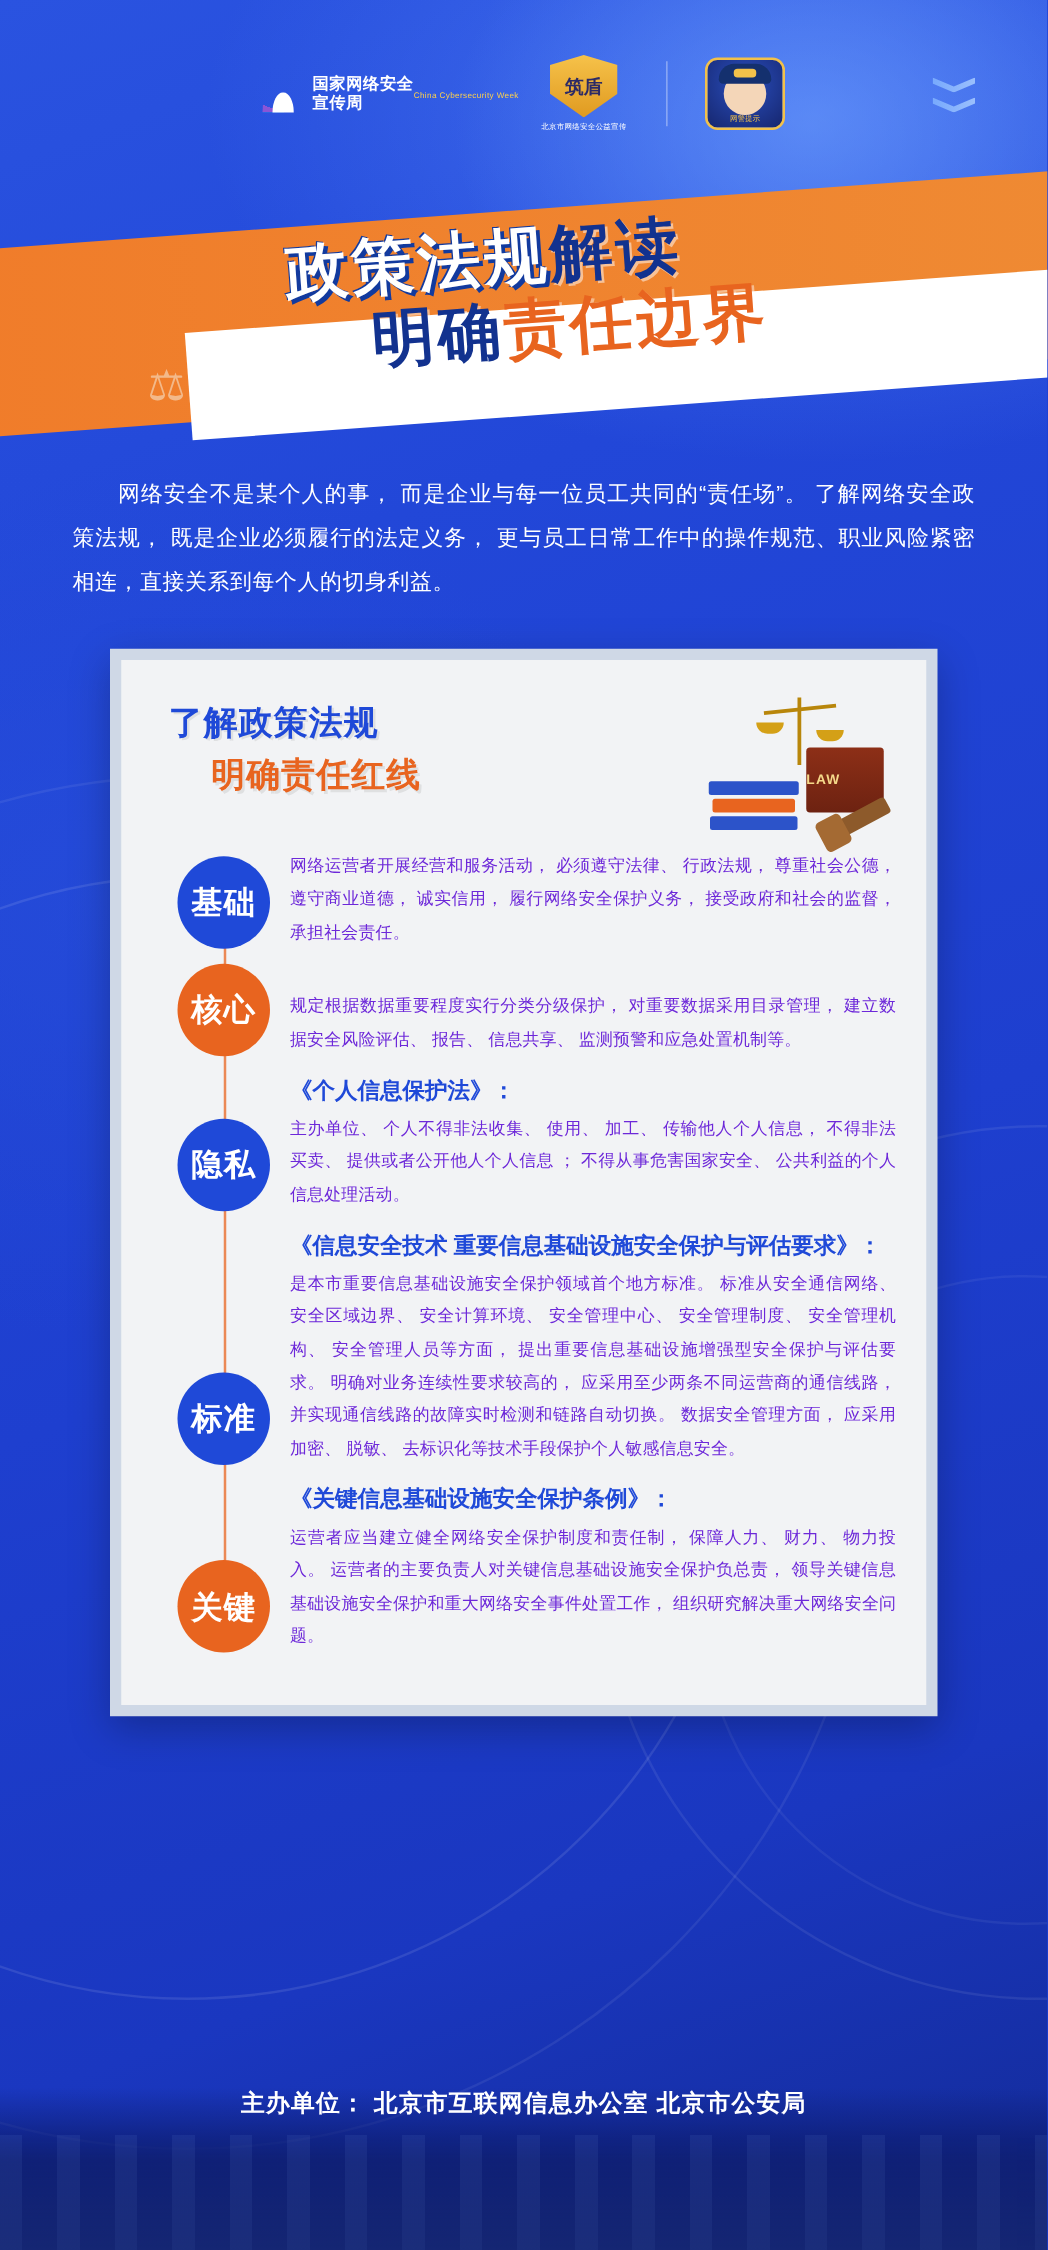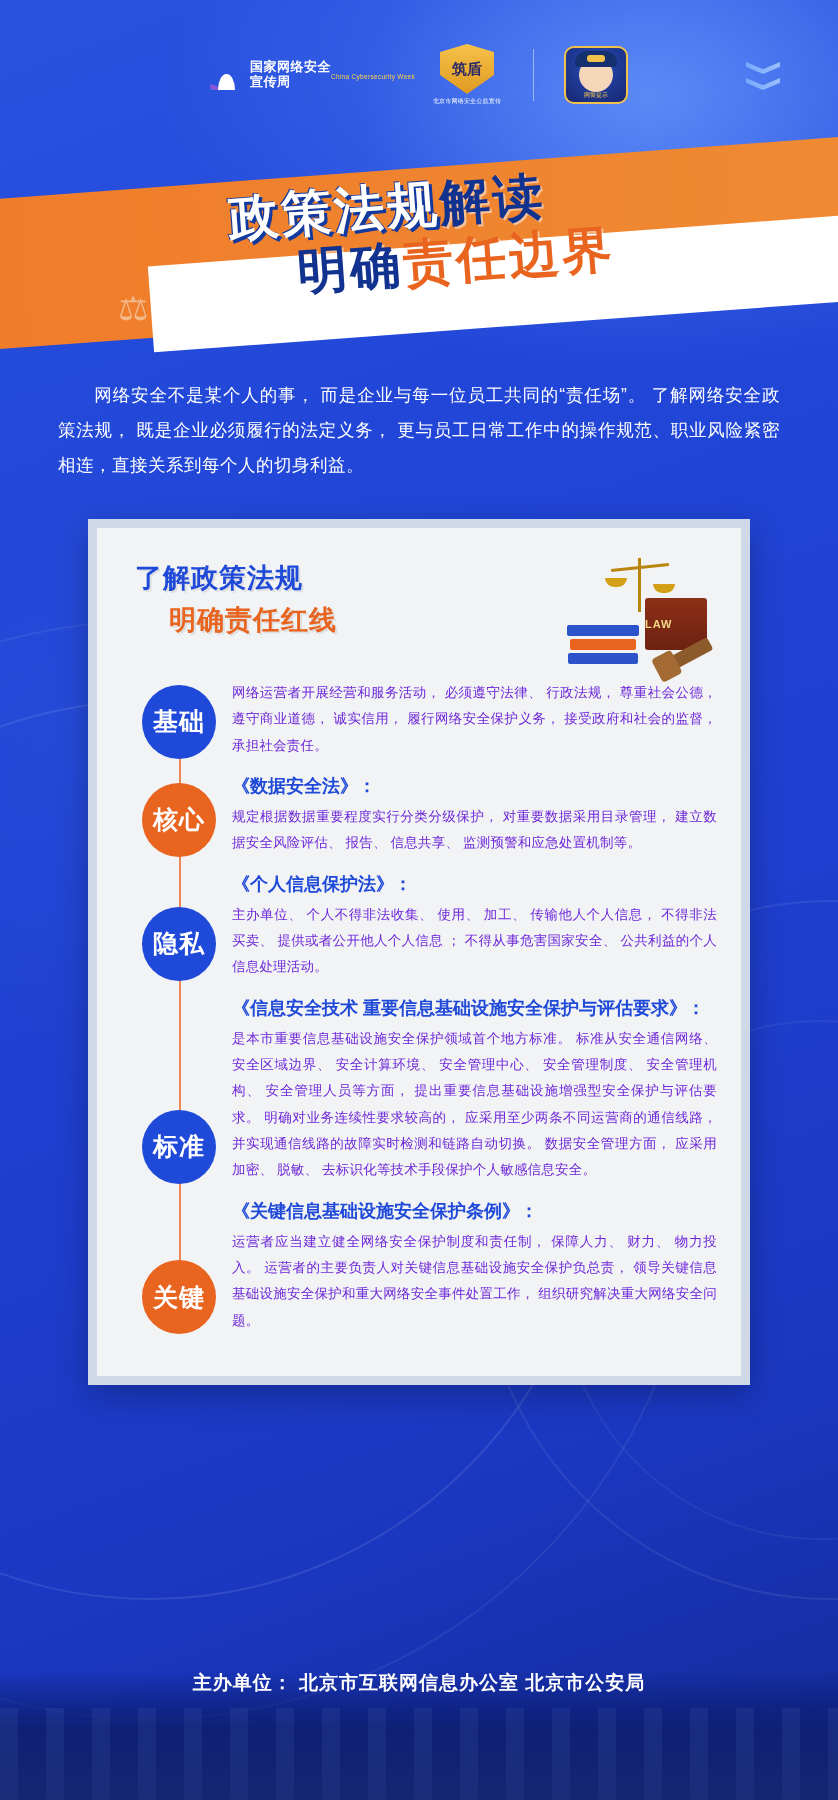--- a/index.html
+++ b/index.html
@@ -363,21 +363,20 @@
         <div class="item">
           <div class="badge blue">基础</div>
           <div class="body">
             <div class="item-text">网络运营者开展经营和服务活动， 必须遵守法律、 行政法规， 尊重社会公德， 遵守商业道德， 诚实信用， 履行网络安全保护义务， 接受政府和社会的监督， 承担社会责任。</div>
           </div>
         </div>
 
         <div class="item">
           <div class="badge orange">核心</div>
           <div class="body">
-            <div class="item-title">《数据安全法》：</div>
             <div class="item-text">规定根据数据重要程度实行分类分级保护， 对重要数据采用目录管理， 建立数据安全风险评估、 报告、 信息共享、 监测预警和应急处置机制等。</div>
           </div>
         </div>
 
         <div class="item">
           <div class="badge blue">隐私</div>
           <div class="body">
             <div class="item-title">《个人信息保护法》：</div>
             <div class="item-text">主办单位、 个人不得非法收集、 使用、 加工、 传输他人个人信息， 不得非法买卖、 提供或者公开他人个人信息 ； 不得从事危害国家安全、 公共利益的个人信息处理活动。</div>
           </div>

